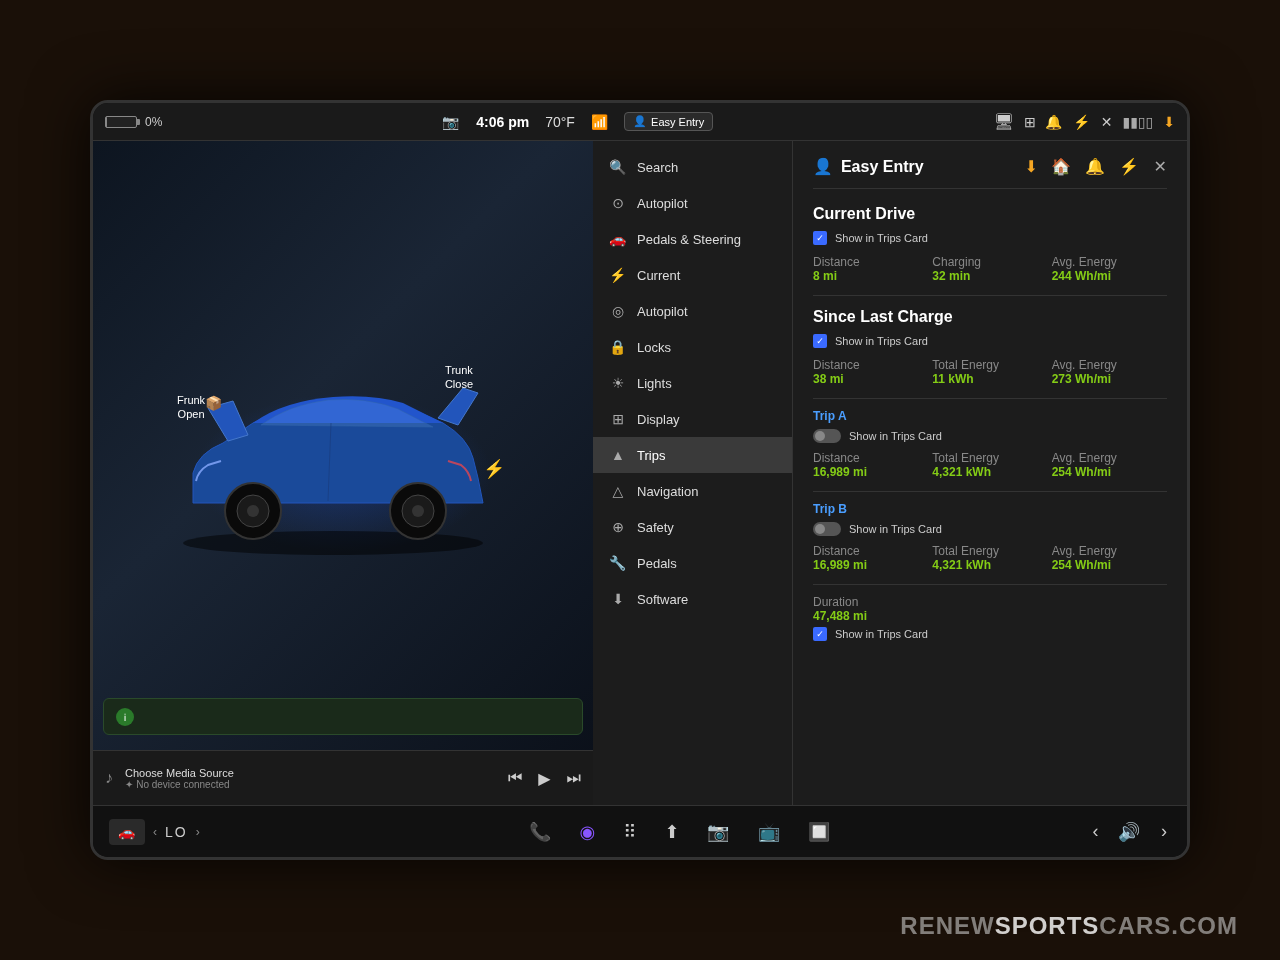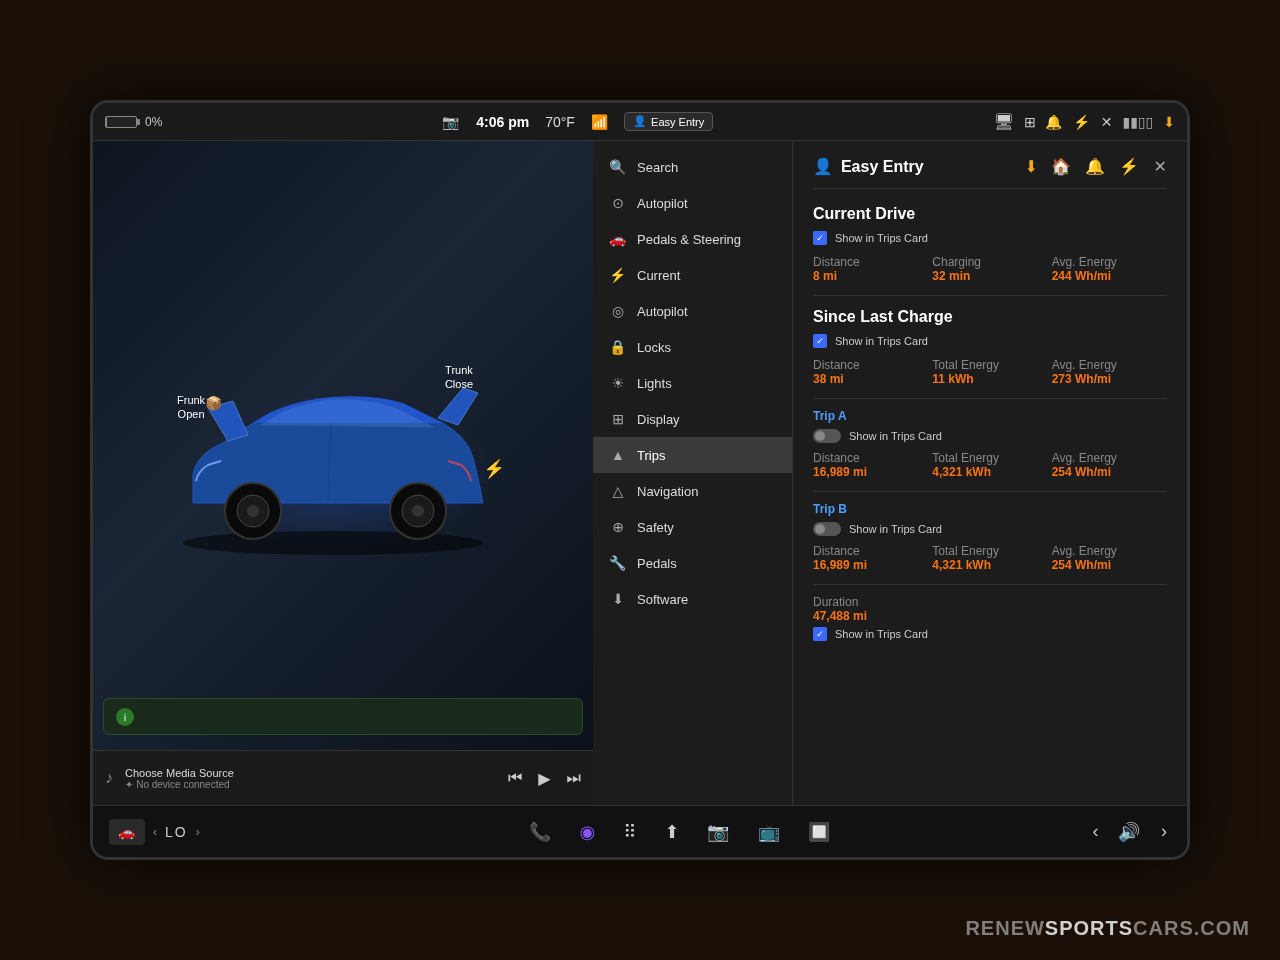--- a/index.html
+++ b/index.html
@@ -315,21 +315,21 @@
       grid-template-columns: 1fr 1fr 1fr;
       gap: 4px;
       margin-bottom: 12px;
     }
     .stat-item {}
     .stat-label {
       color: #888;
       font-size: 12px;
     }
     .stat-value {
-      color: #f97316;
+      color: #84cc16;
       font-size: 12px;
       font-weight: 600;
     }
 
     .divider {
       height: 1px;
       background: #333;
       margin: 10px 0;
     }
 
@@ -430,23 +430,23 @@
       letter-spacing: 2px;
     }
     .nav-arrows {
       color: #888;
       font-size: 12px;
     }
 
     .watermark {
       position: absolute;
       bottom: 20px;
-      right: 30px;
+      right: 42px;
       color: rgba(200,200,200,0.6);
-      font-size: 20px;
+      font-size: 24px;
       font-weight: 700;
       letter-spacing: 1px;
     }
     .watermark span {
       color: rgba(255,255,255,0.8);
     }
 
     .blue-glow {
       position: absolute;
       top: 50%;

